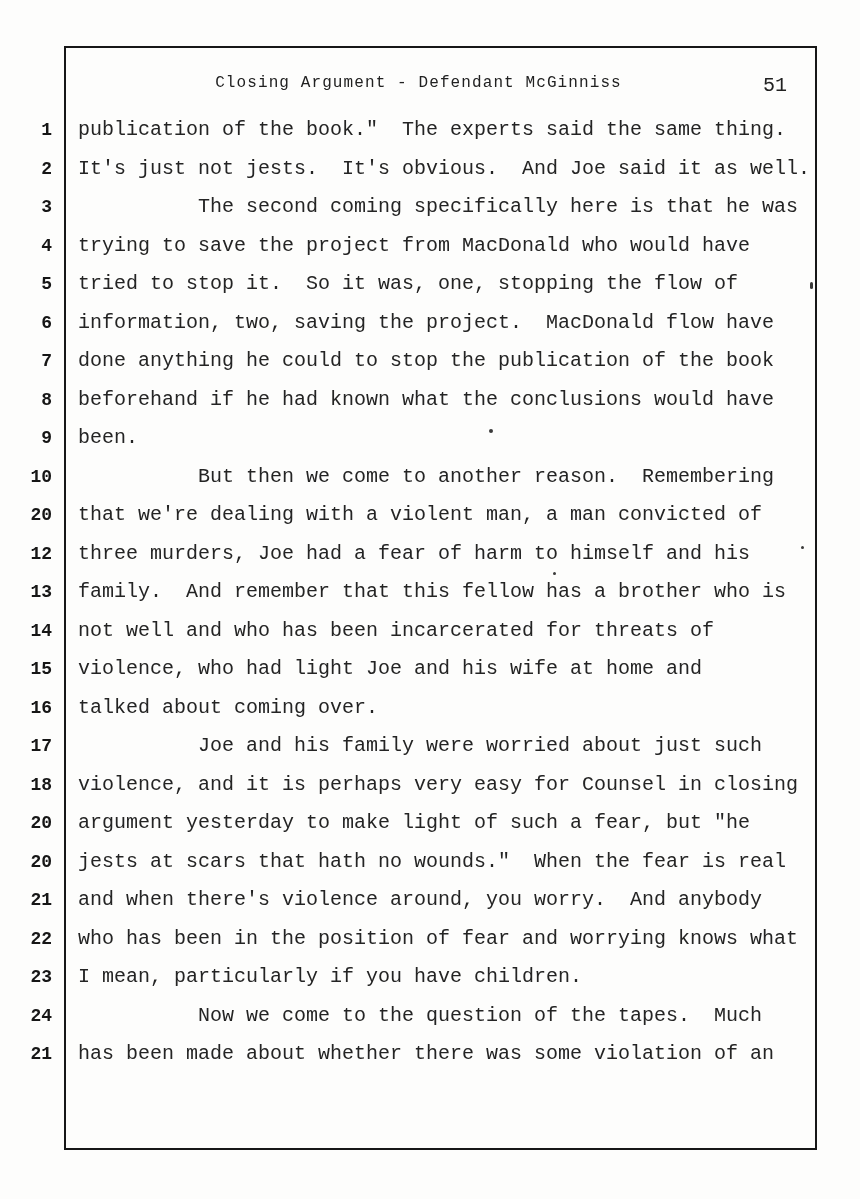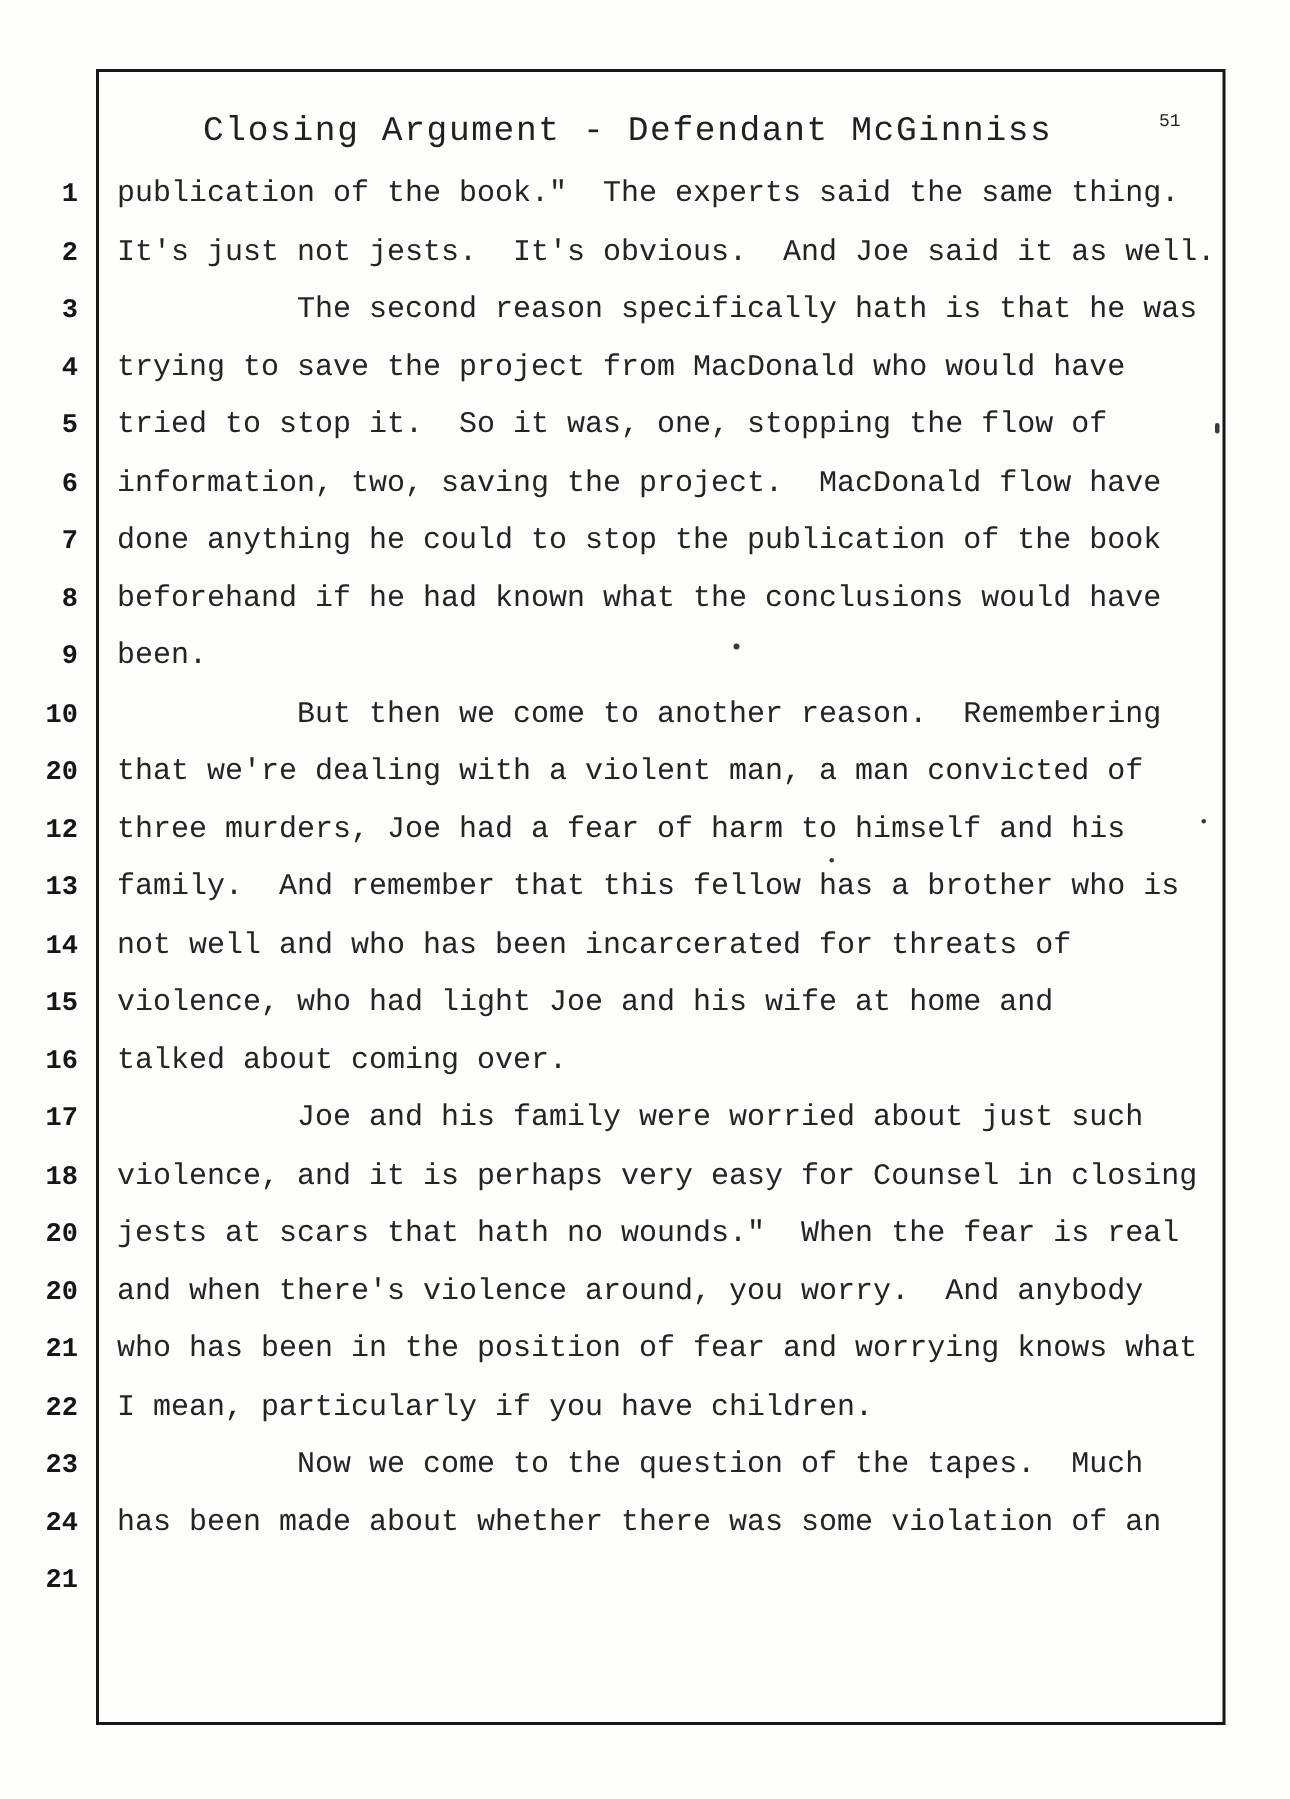--- a/index.html
+++ b/index.html
@@ -29,31 +29,31 @@
   }
   .header-row {
     position: absolute;
     left: 0;
     top: 26px;
     width: 100%;
     text-align: center;
   }
   .header-title {
     display: inline-block;
-    font-size: 23px;
+    font-size: 16px;
     letter-spacing: 1.1px;
     color: #212121;
     transform: translateX(-22px);
     white-space: pre;
   }
   .page-number {
     position: absolute;
     top: 26px;
     right: 28px;
-    font-size: 12px;
+    font-size: 20px;
     color: #212121;
   }
   
   .gutter {
     position: absolute;
     left: 0;
     top: 111px;
     width: 52px;
     text-align: right;
   }
@@ -125,36 +125,37 @@
       <div class="num">21</div>
       <div class="num">22</div>
       <div class="num">23</div>
       <div class="num">24</div>
       <div class="num">21</div>
     </div>
 
   <div class="text-col" id="textcol">
       <div class="line">publication of the book."  The experts said the same thing.</div>
       <div class="line">It's just not jests.  It's obvious.  And Joe said it as well.</div>
-      <div class="line">          The second reason specifically hath is that he was</div>
+      <div class="line">          The second coming specifically here is that he was</div>
       <div class="line">trying to save the project from MacDonald who would have</div>
       <div class="line">tried to stop it.  So it was, one, stopping the flow of</div>
       <div class="line">information, two, saving the project.  MacDonald flow have</div>
       <div class="line">done anything he could to stop the publication of the book</div>
       <div class="line">beforehand if he had known what the conclusions would have</div>
       <div class="line">been.</div>
       <div class="line">          But then we come to another reason.  Remembering</div>
       <div class="line">that we're dealing with a violent man, a man convicted of</div>
       <div class="line">three murders, Joe had a fear of harm to himself and his</div>
       <div class="line">family.  And remember that this fellow has a brother who is</div>
       <div class="line">not well and who has been incarcerated for threats of</div>
       <div class="line">violence, who had light Joe and his wife at home and</div>
       <div class="line">talked about coming over.</div>
       <div class="line">          Joe and his family were worried about just such</div>
       <div class="line">violence, and it is perhaps very easy for Counsel in closing</div>
+      <div class="line">argument yesterday to make light of such a fear, but "he</div>
       <div class="line">jests at scars that hath no wounds."  When the fear is real</div>
       <div class="line">and when there's violence around, you worry.  And anybody</div>
       <div class="line">who has been in the position of fear and worrying knows what</div>
       <div class="line">I mean, particularly if you have children.</div>
       <div class="line">          Now we come to the question of the tapes.  Much</div>
       <div class="line">has been made about whether there was some violation of an</div>
     </div>
 
   <span class="artifact a1"></span>
   <span class="artifact a2"></span>

